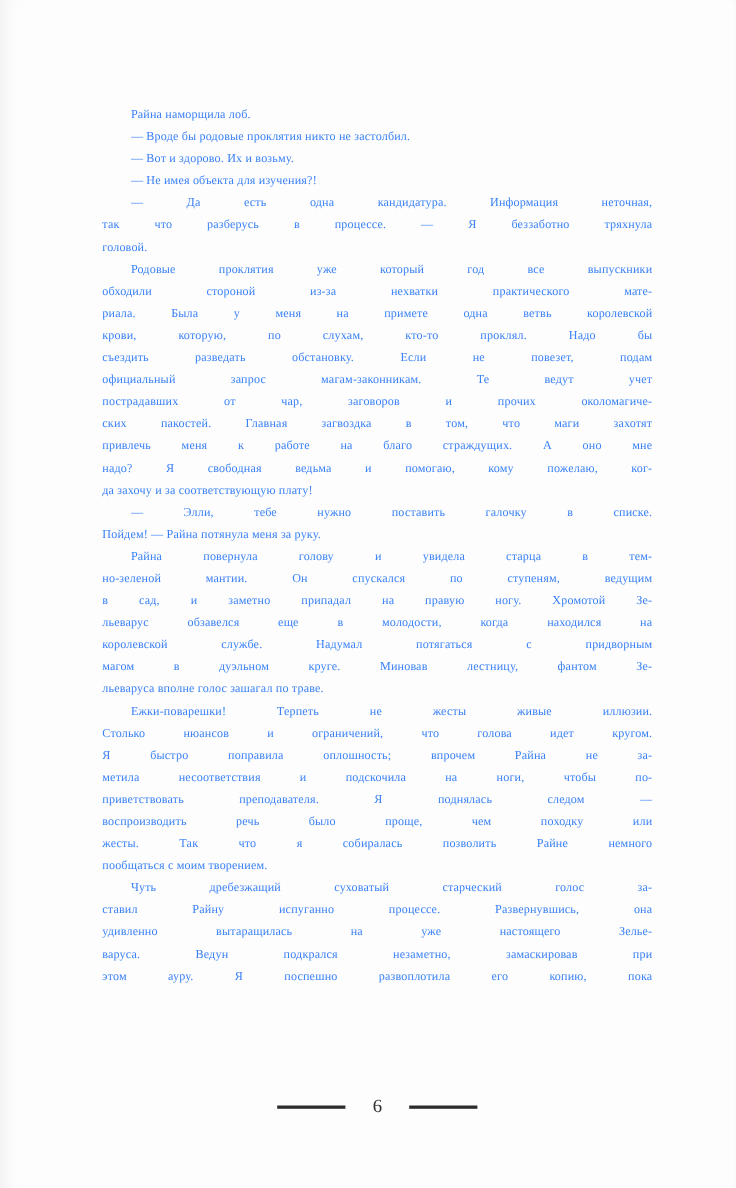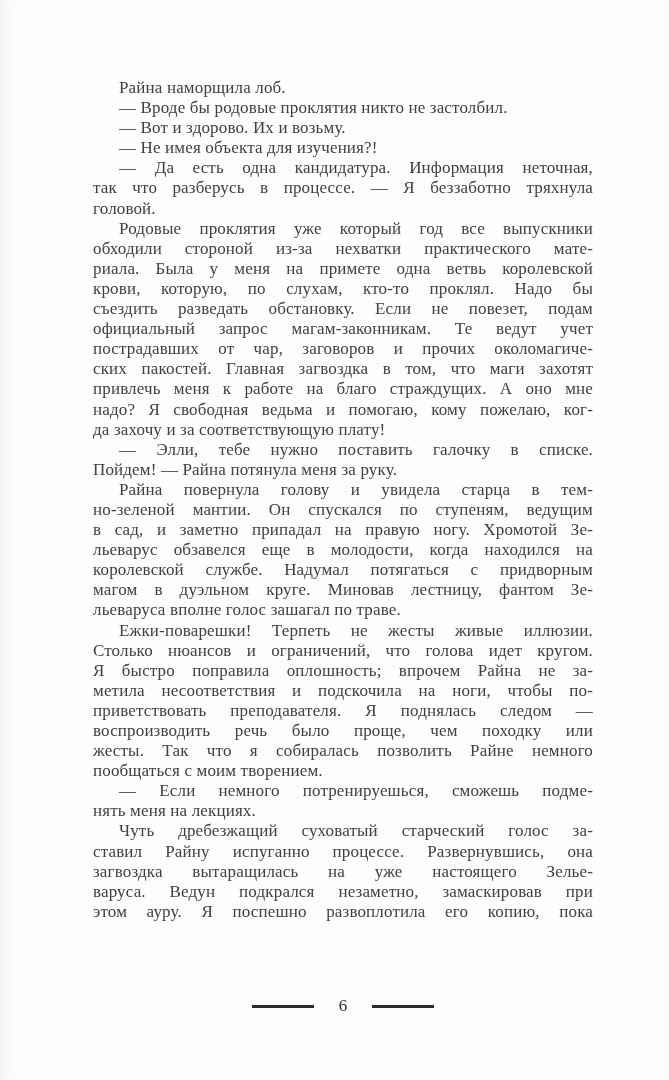--- a/index.html
+++ b/index.html
@@ -12,24 +12,24 @@
     width: 669px;
     height: 1080px;
     background: #fdfdfd;
     overflow: hidden;
     font-family: "Liberation Serif", "DejaVu Serif", serif;
     box-shadow: inset 14px 0 20px -16px rgba(0,0,0,0.10), inset -6px 0 12px -10px rgba(0,0,0,0.05);
   }
   .text-block {
     position: absolute;
     left: 93px;
-    top: 78px;
+    top: 94px;
     width: 500px;
-    color: #404040;
-    font-size: 17px;
+    color: #3b82f6;
+    font-size: 11px;
     line-height: 20.1px;
     letter-spacing: 0.15px;
   }
   .paragraph {
     margin: 0;
     padding: 0;
   }
   .line {
     height: 20.1px;
     text-align: justify;
@@ -117,27 +117,23 @@
         <div class="line indent">Ежки-поварешки! Терпеть не жесты живые иллюзии.</div>
         <div class="line">Столько нюансов и ограничений, что голова идет кругом.</div>
         <div class="line">Я быстро поправила оплошность; впрочем Райна не за-</div>
         <div class="line">метила несоответствия и подскочила на ноги, чтобы по-</div>
         <div class="line">приветствовать преподавателя. Я поднялась следом —</div>
         <div class="line">воспроизводить речь было проще, чем походку или</div>
         <div class="line">жесты. Так что я собиралась позволить Райне немного</div>
         <div class="line last">пообщаться с моим творением.</div>
       </div>
       <div class="paragraph">
-        <div class="line indent">— Если немного потренируешься, сможешь подме-</div>
-        <div class="line last">нять меня на лекциях.</div>
-      </div>
-      <div class="paragraph">
         <div class="line indent">Чуть дребезжащий суховатый старческий голос за-</div>
         <div class="line">ставил Райну испуганно процессе. Развернувшись, она</div>
-        <div class="line">загвоздка вытаращилась на уже настоящего Зелье-</div>
+        <div class="line">удивленно вытаращилась на уже настоящего Зелье-</div>
         <div class="line">варуса. Ведун подкрался незаметно, замаскировав при</div>
         <div class="line">этом ауру. Я поспешно развоплотила его копию, пока</div>
       </div>
     </div>
 
   <div class="footer">
     <div class="footer-rule"></div>
     <div class="page-number">6</div>
     <div class="footer-rule"></div>
   </div>

